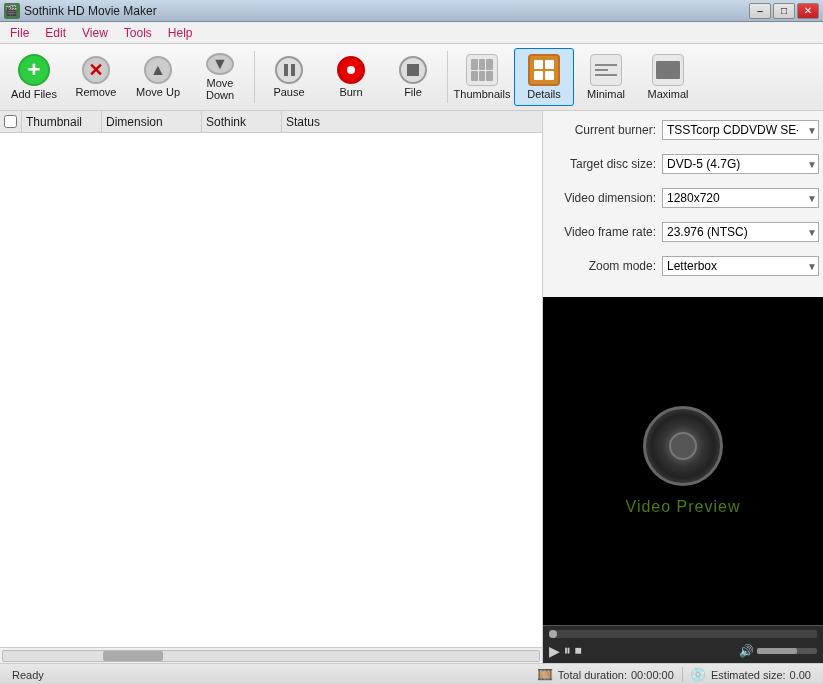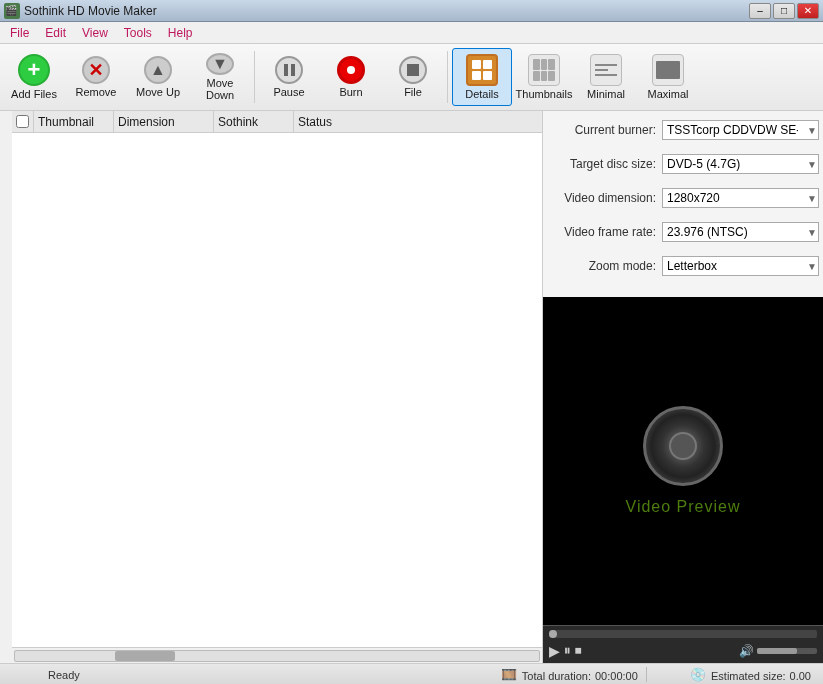--- a/index.html
+++ b/index.html
@@ -64,21 +64,20 @@
       padding: 4px 2px;
     }
     .toolbar-btn.active { border-color: #0078d7; background: #cce4f8; }
     .toolbar-btn-label { font-size: 11px; color: #1a1a1a; text-align: center; }
     .toolbar-sep { width: 1px; height: 52px; background: #ccc; margin: 0 2px; }
 
     
     .main-area {
       display: flex;
       height: calc(684px - 22px - 22px - 66px - 22px);
-      margin-left: 12px;
     }
 
     
     .file-list-panel {
       flex: 1;
       border-right: 1px solid #ccc;
       display: flex;
       flex-direction: column;
       background: white;
     }
@@ -293,25 +292,24 @@
       background: linear-gradient(to bottom, #e8e8e8, #d8d8d8);
       border-top: 1px solid #ccc;
       display: flex;
       align-items: center;
       padding: 0 4px;
       font-size: 11px;
       color: #333;
     }
     .status-segment {
       display: flex;
-      align-items: flex-end;
+      align-items: center;
       gap: 4px;
       padding: 0 8px;
       border-right: 1px solid #bbb;
-      margin-left: 36px;
     }
     .status-segment:first-child { flex: 1; border-right: none; }
     .status-segment:last-child { border-right: none; }
 
     
     .burn-circle {
       width: 28px;
       height: 28px;
       border-radius: 50%;
       border: 3px solid #cc0000;
@@ -526,40 +524,40 @@
 
   <div class="toolbar-btn">
     <div class="stop-icon-wrap">
       <div class="stop-square"></div>
     </div>
     <span class="toolbar-btn-label">File</span>
   </div>
 
   <div class="toolbar-sep"></div>
 
-  <div class="toolbar-btn active">
-    <div class="details-icon-wrap">
-      <div class="details-cell"></div>
-      <div class="details-cell"></div>
-      <div class="details-cell"></div>
-      <div class="details-cell"></div>
-    </div>
-    <span class="toolbar-btn-label">Details</span>
-  </div>
-
   <div class="toolbar-btn">
     <div class="thumbnails-icon-wrap">
       <div class="thumb-cell"></div>
       <div class="thumb-cell"></div>
       <div class="thumb-cell"></div>
       <div class="thumb-cell"></div>
       <div class="thumb-cell"></div>
       <div class="thumb-cell"></div>
     </div>
     <span class="toolbar-btn-label">Thumbnails</span>
+  </div>
+
+  <div class="toolbar-btn active">
+    <div class="details-icon-wrap">
+      <div class="details-cell"></div>
+      <div class="details-cell"></div>
+      <div class="details-cell"></div>
+      <div class="details-cell"></div>
+    </div>
+    <span class="toolbar-btn-label">Details</span>
   </div>
 
   <div class="toolbar-btn">
     <div class="minimal-icon-wrap">
       <div class="minimal-line"></div>
       <div class="minimal-line"></div>
       <div class="minimal-line"></div>
     </div>
     <span class="toolbar-btn-label">Minimal</span>
   </div>

